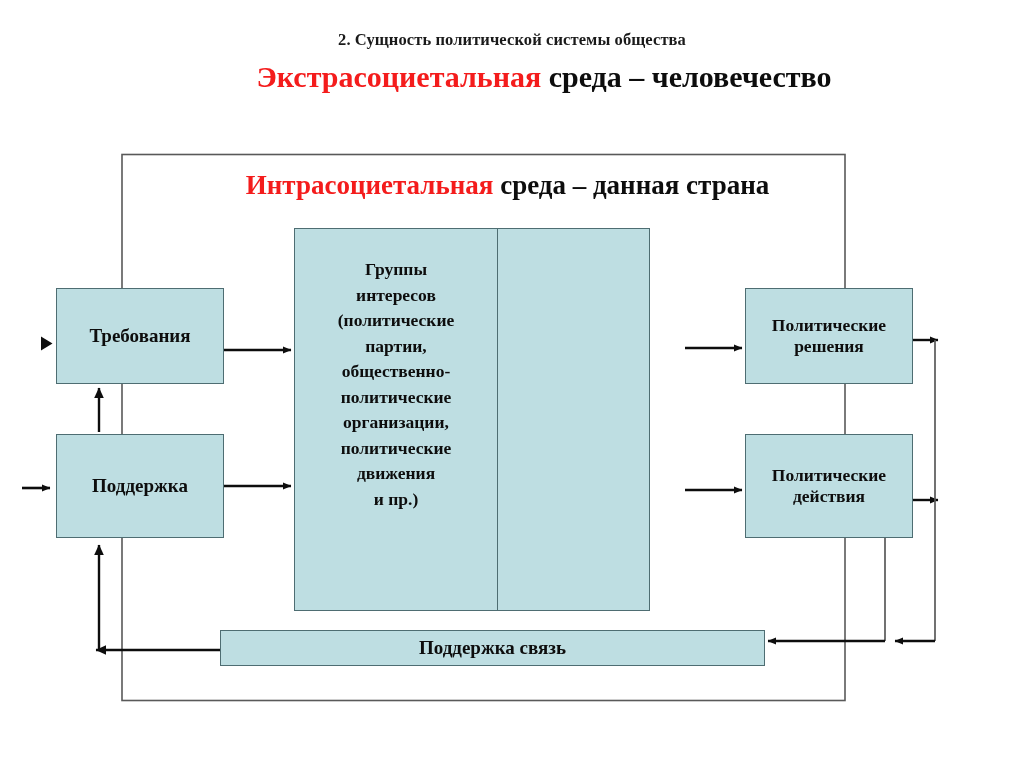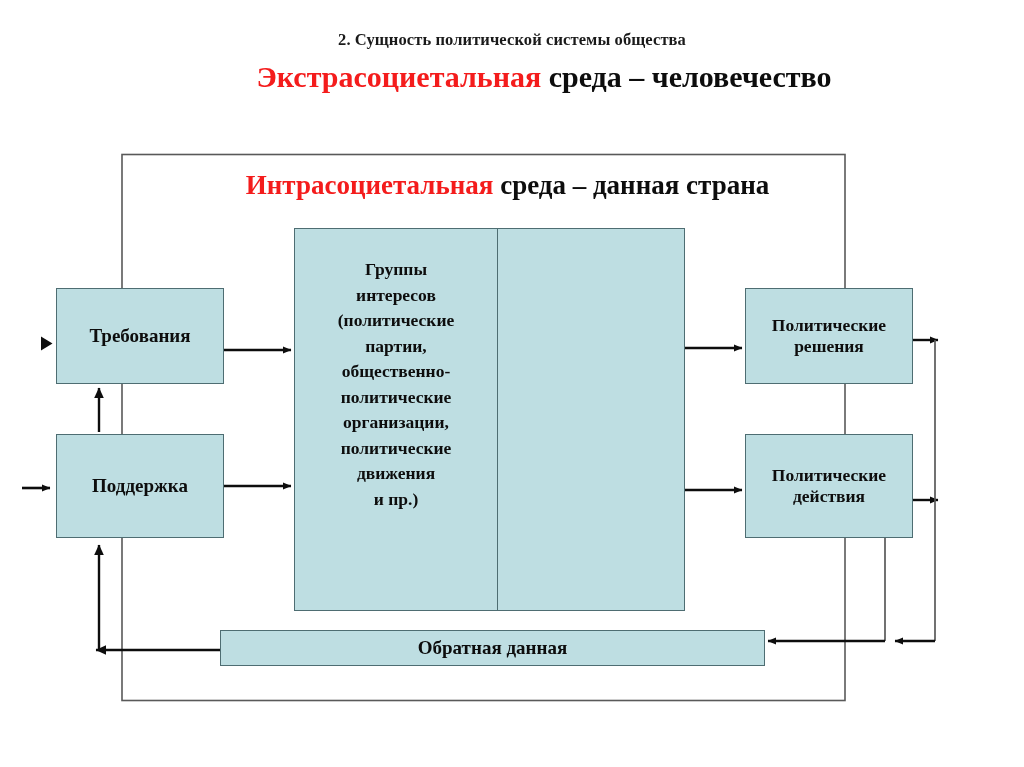--- a/index.html
+++ b/index.html
@@ -75,21 +75,21 @@
     text-align: center;
     color: #0d0d0d;
     font-weight: bold;
     line-height: 1.18;
   }
 
   #box-demands   { left: 56px;  top: 288px; width: 168px; height: 96px;  font-size: 19px; }
   #box-support   { left: 56px;  top: 434px; width: 168px; height: 104px; font-size: 19px; }
 
   #box-center {
-    left: 294px; top: 228px; width: 391px; height: 383px;
+    left: 294px; top: 228px; width: 356px; height: 383px;
     background: #bedee2;
     border: 1.2px solid #4e6d72;
     box-sizing: border-box;
     position: absolute;
     display: flex;
   }
   #box-interest-groups {
     width: 203px;
     border-right: 1.2px solid #4e6d72;
     box-sizing: border-box;
@@ -212,16 +212,16 @@
     <span class="multi">Политические
 решения</span>
   </div>
 
   <div class="node" id="box-actions">
     <span class="multi">Политические
 действия</span>
   </div>
 
   <div class="node" id="box-feedback">
-    <span>Обратная данная</span>
+    <span>Поддержка связь</span>
   </div>
 
 </div>
 
 </body></html>

